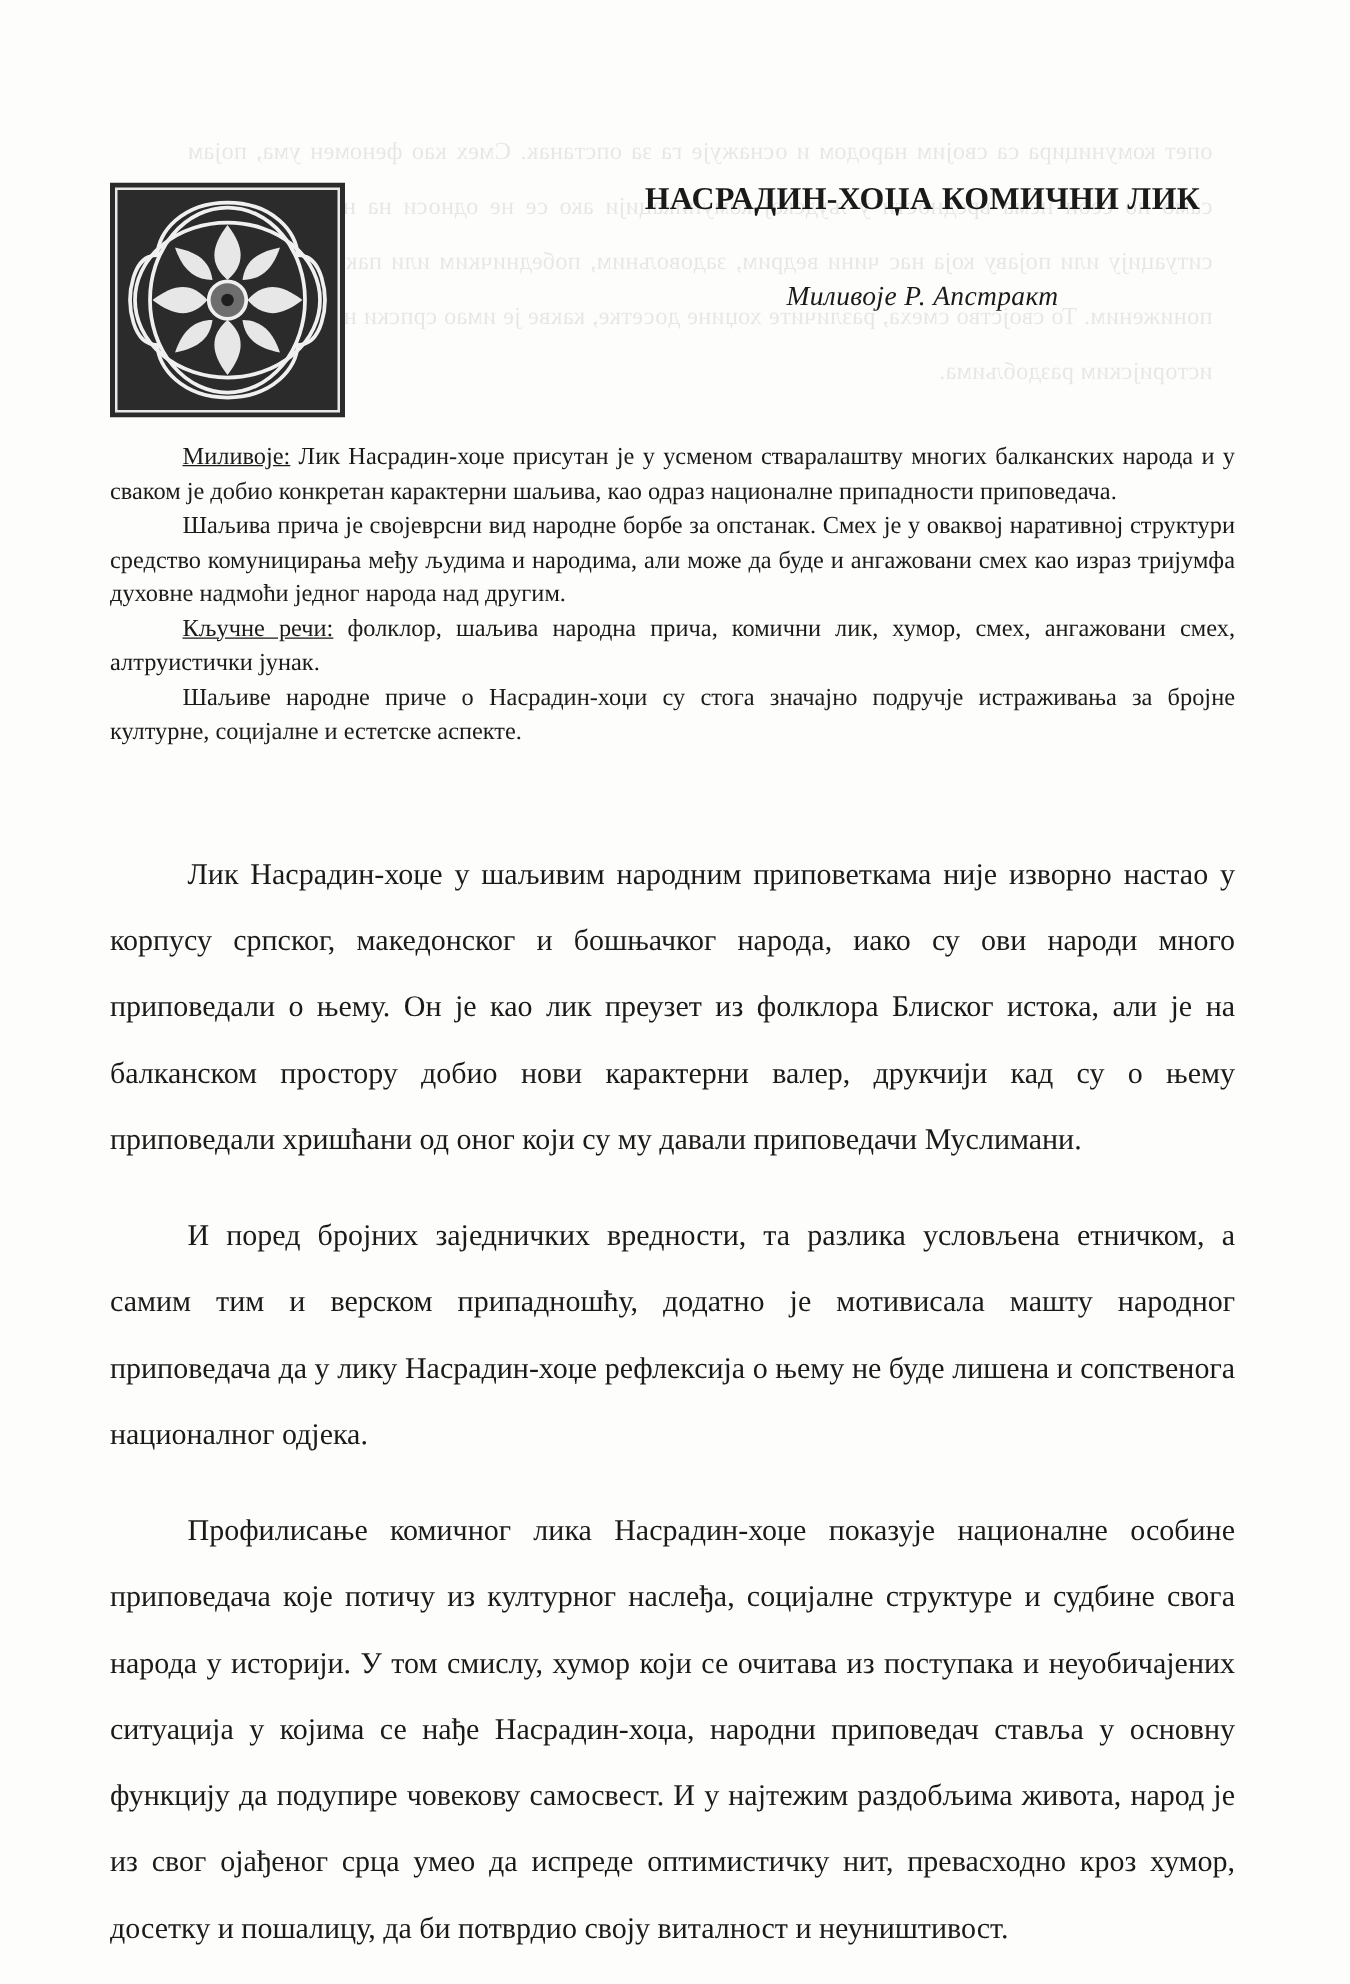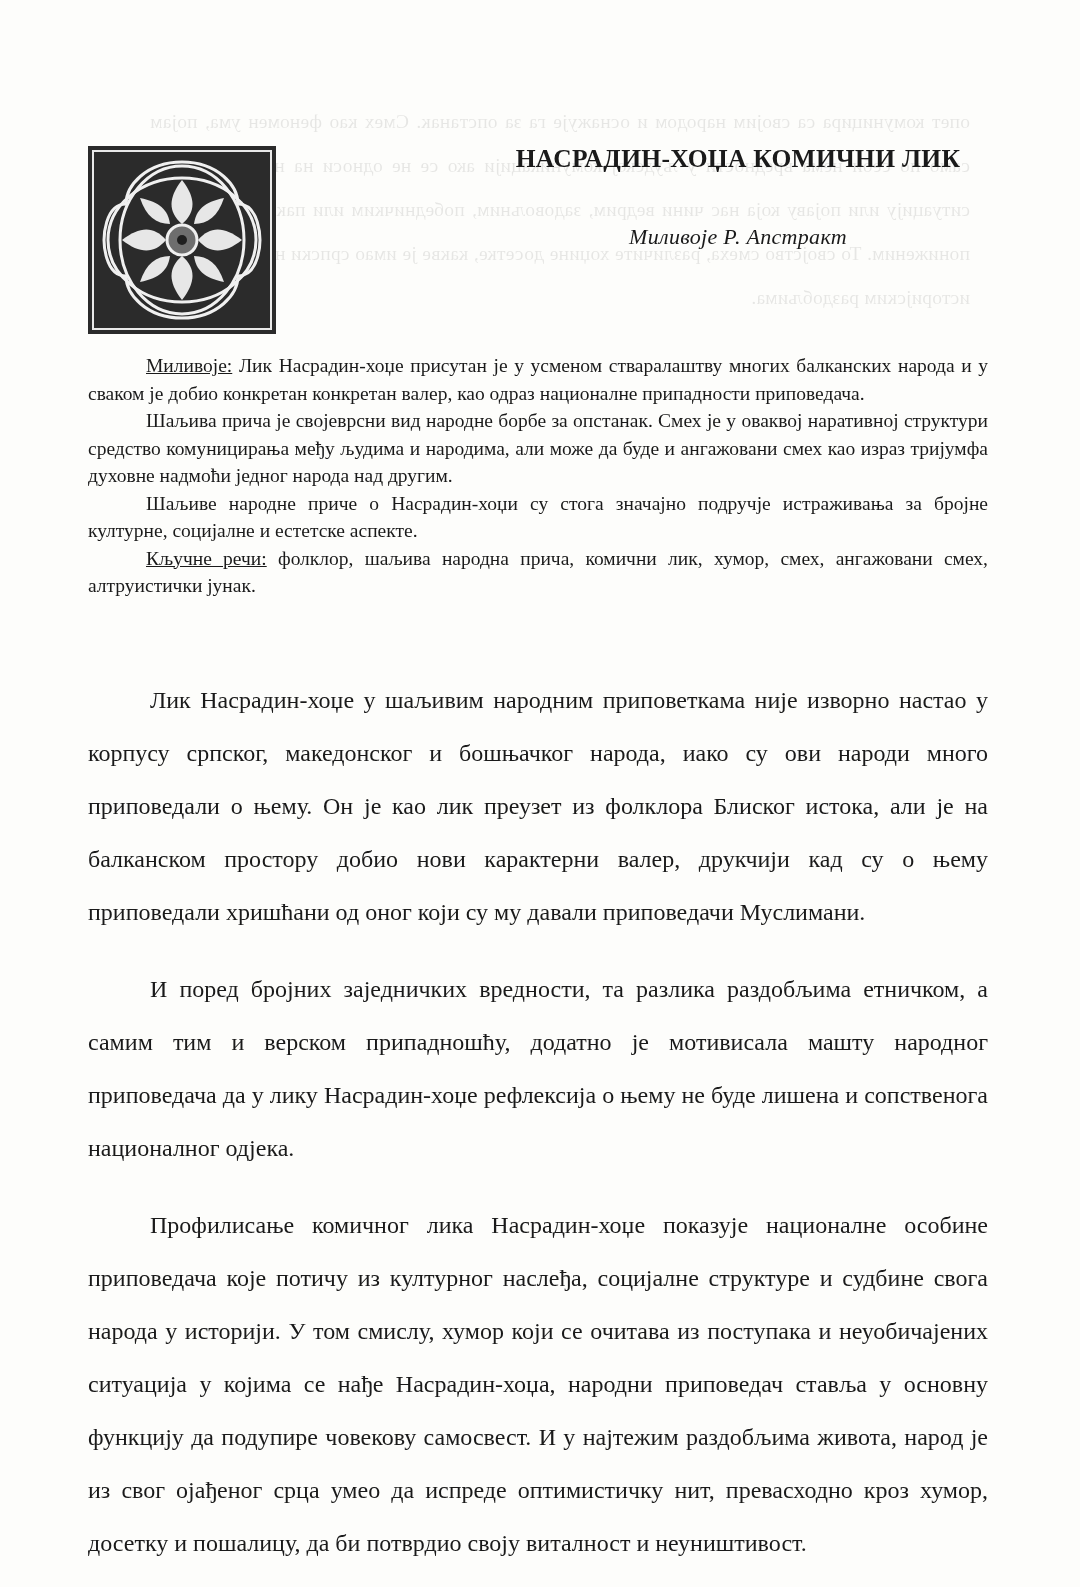--- a/index.html
+++ b/index.html
@@ -150,28 +150,28 @@
     </div>
 
     <div class="title-block">
       <div class="title">НАСРАДИН-ХОЏА КОМИЧНИ ЛИК</div>
       <div class="author">Миливоје Р. Апстракт</div>
     </div>
   </div>
 
   <div class="abstract">
     <p>
-      <span class="lbl">Миливоје:</span><span> Лик Насрадин-хоџе присутан је у усменом стваралаштву многих балканских народа и у сваком је добио конкретан конкретан валер, као одраз националне припадности приповедача.</span>
+      <span class="lbl">Миливоје:</span><span> Лик Насрадин-хоџе присутан је у усменом стваралаштву многих балканских народа и у сваком је добио конкретан карактерни шаљива, као одраз националне припадности приповедача.</span>
     </p>
     <p>Шаљива прича је својеврсни вид народне борбе за опстанак. Смех је у оваквој наративној структури средство комуницирања међу људима и народима, али може да буде и ангажовани смех као израз тријумфа духовне надмоћи једног народа над другим.</p>
-    <p>Шаљиве народне приче о Насрадин-хоџи су стога значајно подручје истраживања за бројне културне, социјалне и естетске аспекте.</p>
     <p>
       <span class="lbl">Кључне речи:</span><span> фолклор, шаљива народна прича, комични лик, хумор, смех, ангажовани смех, алтруистички јунак.</span>
     </p>
+    <p>Шаљиве народне приче о Насрадин-хоџи су стога значајно подручје истраживања за бројне културне, социјалне и естетске аспекте.</p>
   </div>
 
   <div class="body-text">
     <p>Лик Насрадин-хоџе у шаљивим народним приповеткама није изворно настао у корпусу  српског, македонског и бошњачког народа, иако су ови народи много приповедали о њему. Он је као лик преузет из фолклора Блиског истока, али је на балканском простору добио нови карактерни валер, друкчији кад су о њему приповедали хришћани од оног који су му давали приповедачи Муслимани.</p>
-    <p class="gap">И поред бројних заједничких вредности, та разлика раздобљима етничком, а самим тим и верском припадношћу, додатно је мотивисала машту народног приповедача да у лику Насрадин-хоџе рефлексија о њему не буде лишена и сопственога националног одјека.</p>
+    <p class="gap">И поред бројних заједничких вредности, та разлика условљена етничком, а самим тим и верском припадношћу, додатно је мотивисала машту народног приповедача да у лику Насрадин-хоџе рефлексија о њему не буде лишена и сопственога националног одјека.</p>
     <p class="gap">Профилисање комичног лика Насрадин-хоџе показује националне особине приповедача које потичу из културног наслеђа, социјалне структуре и судбине свога народа у историји. У том смислу, хумор који се очитава из поступака и неуобичајених ситуација у којима се нађе Насрадин-хоџа, народни приповедач ставља у основну функцију да подупире човекову самосвест. И у најтежим раздобљима живота, народ је из свог ојађеног срца умео да испреде оптимистичку нит, превасходно кроз хумор, досетку и пошалицу, да би потврдио своју виталност и неуништивост.</p>
   </div>
 
 </div>
 
 </body></html>

